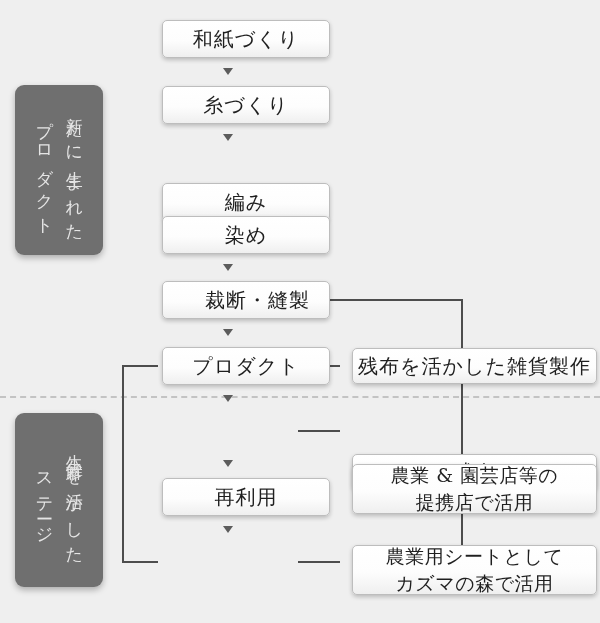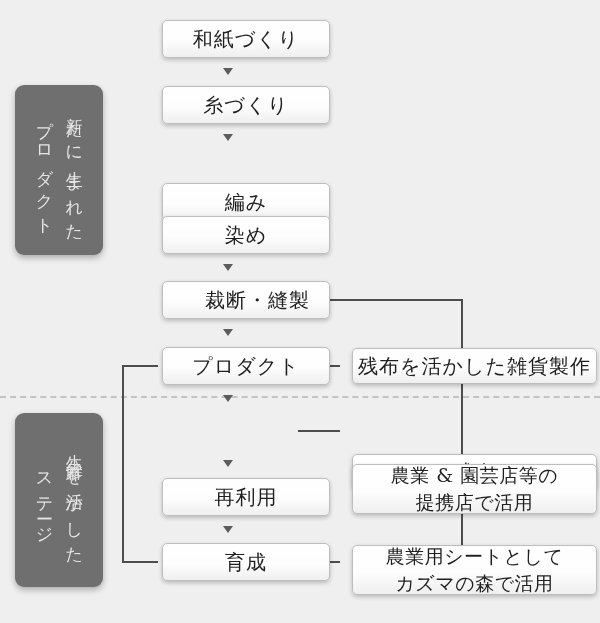--- a/index.html
+++ b/index.html
@@ -93,23 +93,20 @@
     </div>
   <div class="node" style="top:281px;padding-left:23px;">
       <span class="txt">裁断・縫製</span>
     </div>
   <div class="node" style="top:347px;">
       <span class="txt">プロダクト</span>
     </div>
   <div class="node" style="top:478px;">
       <span class="txt">再利用</span>
     </div>
-  <div class="node" style="top:543px;">
-      <span class="txt">育成</span>
-    </div>
 
   <div class="arrow" style="top:68px;"></div>
   <div class="arrow" style="top:134px;"></div>
   <div class="arrow" style="top:199px;"></div>
   <div class="arrow" style="top:264px;"></div>
   <div class="arrow" style="top:329px;"></div>
   <div class="arrow" style="top:395px;"></div>
   <div class="arrow" style="top:460px;"></div>
   <div class="arrow" style="top:526px;"></div>
 

